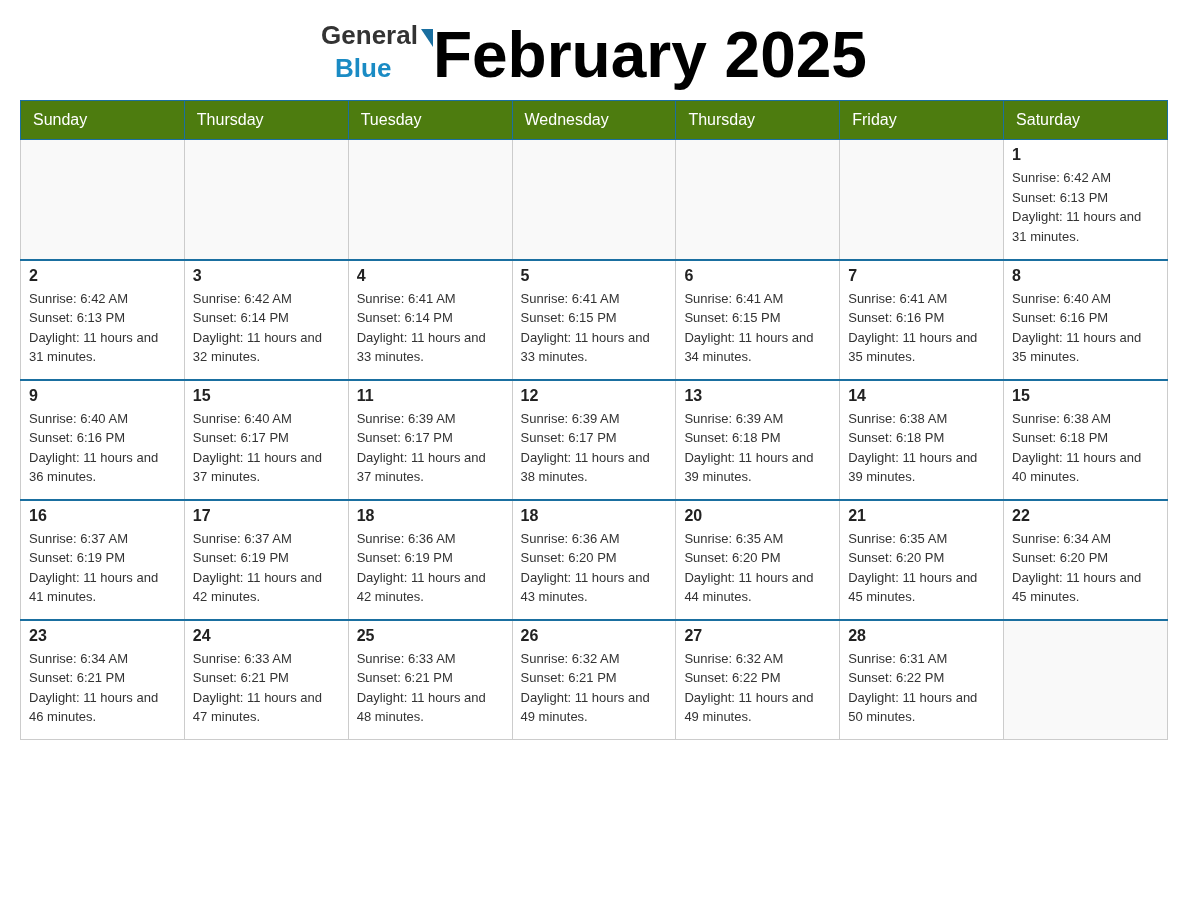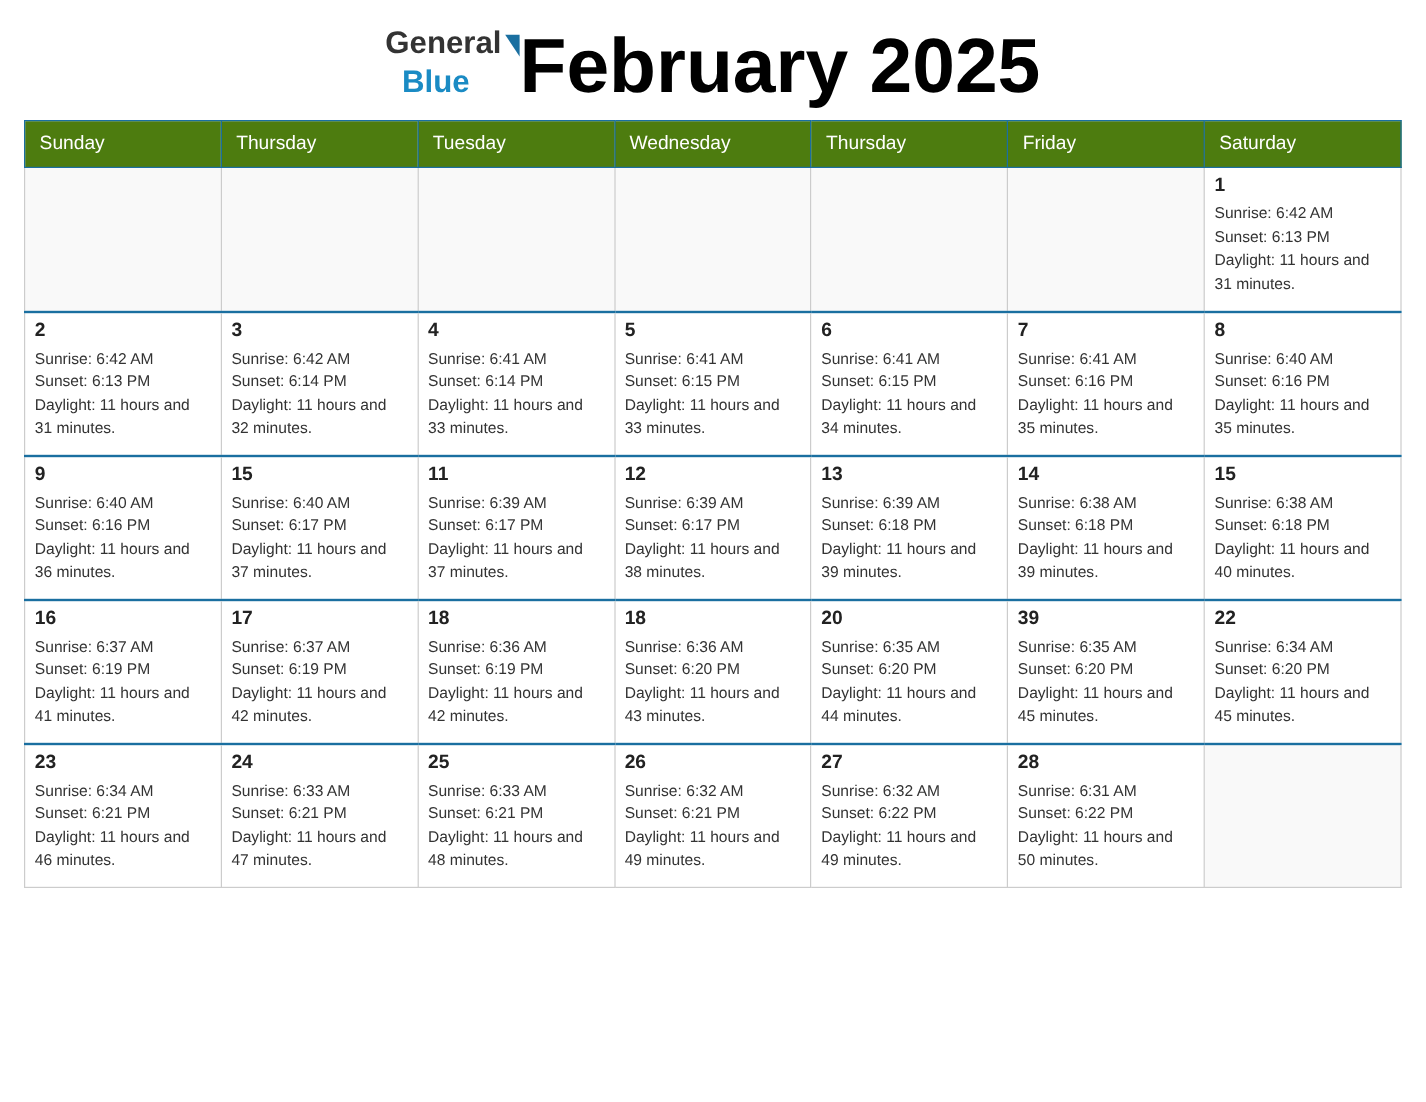--- a/index.html
+++ b/index.html
@@ -226,21 +226,21 @@
         </td>
         <td>
           <div class="day-number">18</div>
           <div class="day-info">Sunrise: 6:36 AM<br>Sunset: 6:20 PM<br>Daylight: 11 hours and 43 minutes.</div>
         </td>
         <td>
           <div class="day-number">20</div>
           <div class="day-info">Sunrise: 6:35 AM<br>Sunset: 6:20 PM<br>Daylight: 11 hours and 44 minutes.</div>
         </td>
         <td>
-          <div class="day-number">39</div>
+          <div class="day-number">21</div>
           <div class="day-info">Sunrise: 6:35 AM<br>Sunset: 6:20 PM<br>Daylight: 11 hours and 45 minutes.</div>
         </td>
         <td>
           <div class="day-number">22</div>
           <div class="day-info">Sunrise: 6:34 AM<br>Sunset: 6:20 PM<br>Daylight: 11 hours and 45 minutes.</div>
         </td>
       </tr>
       <tr>
         <td>
           <div class="day-number">23</div>

